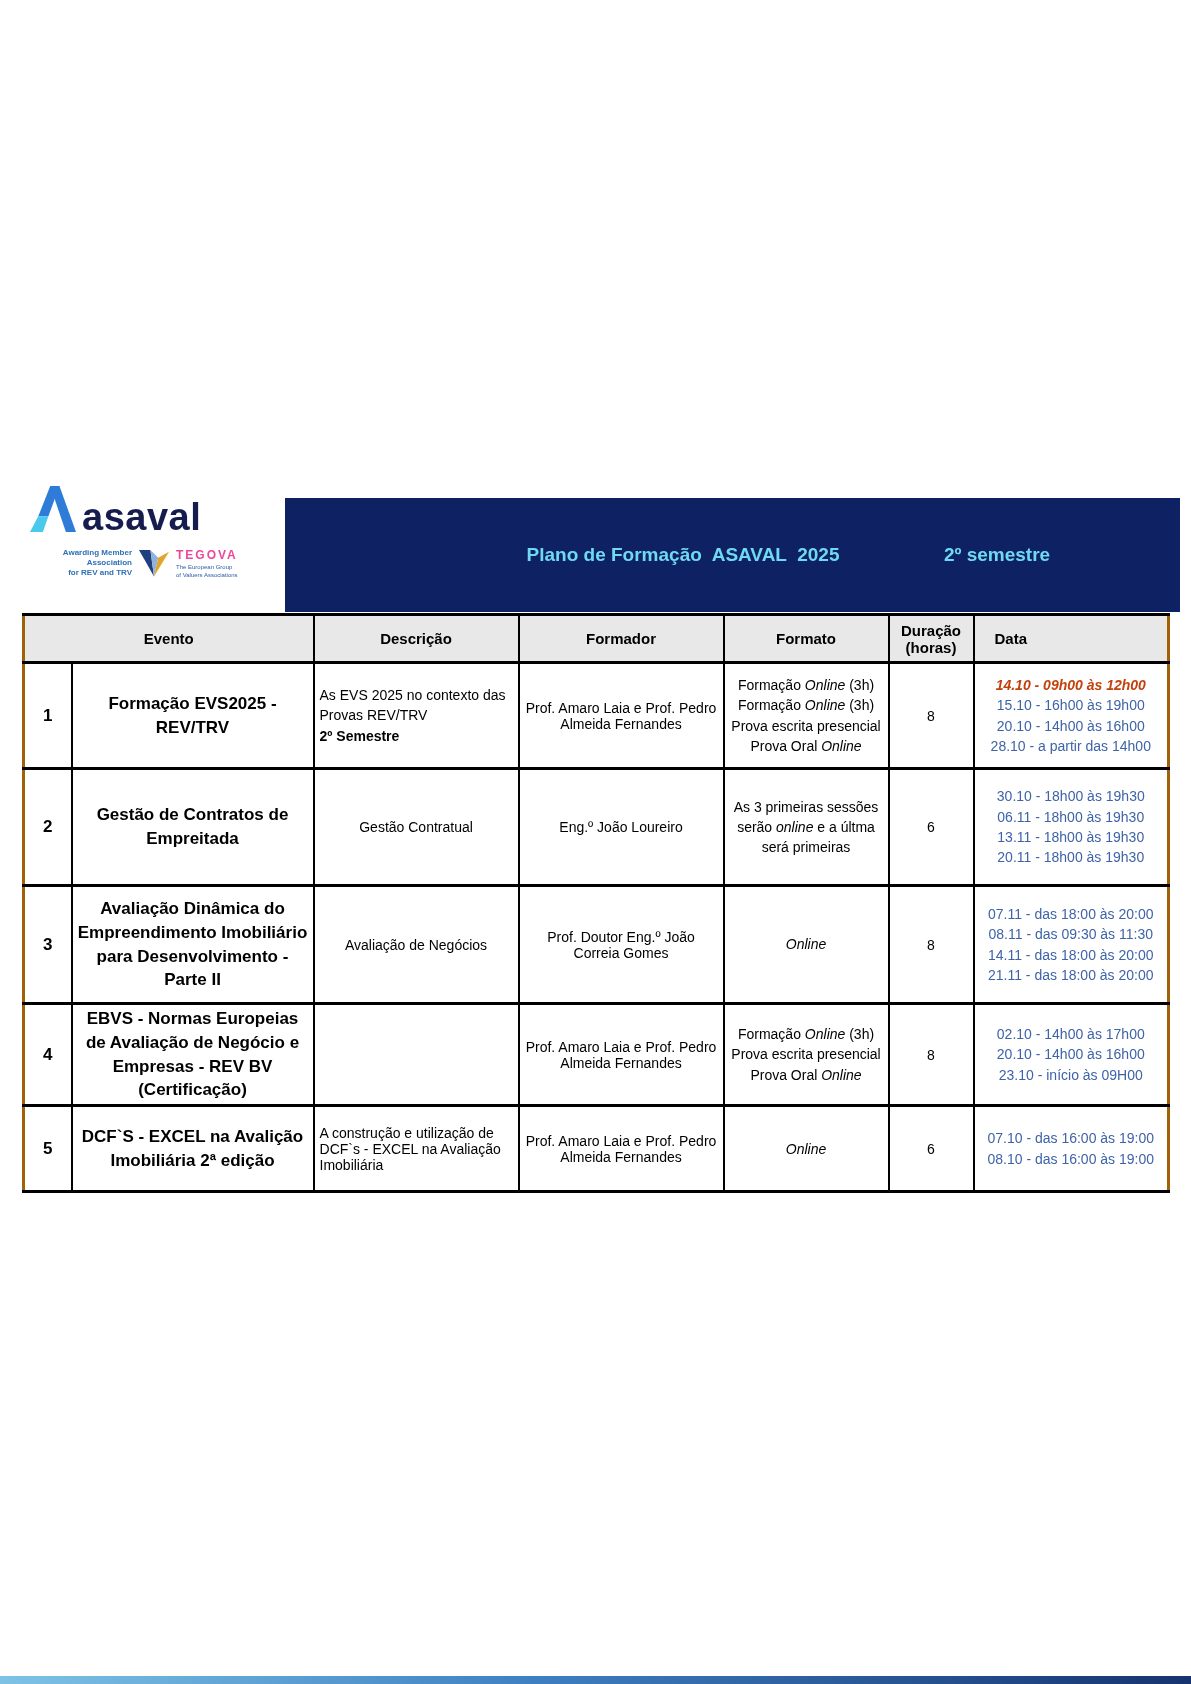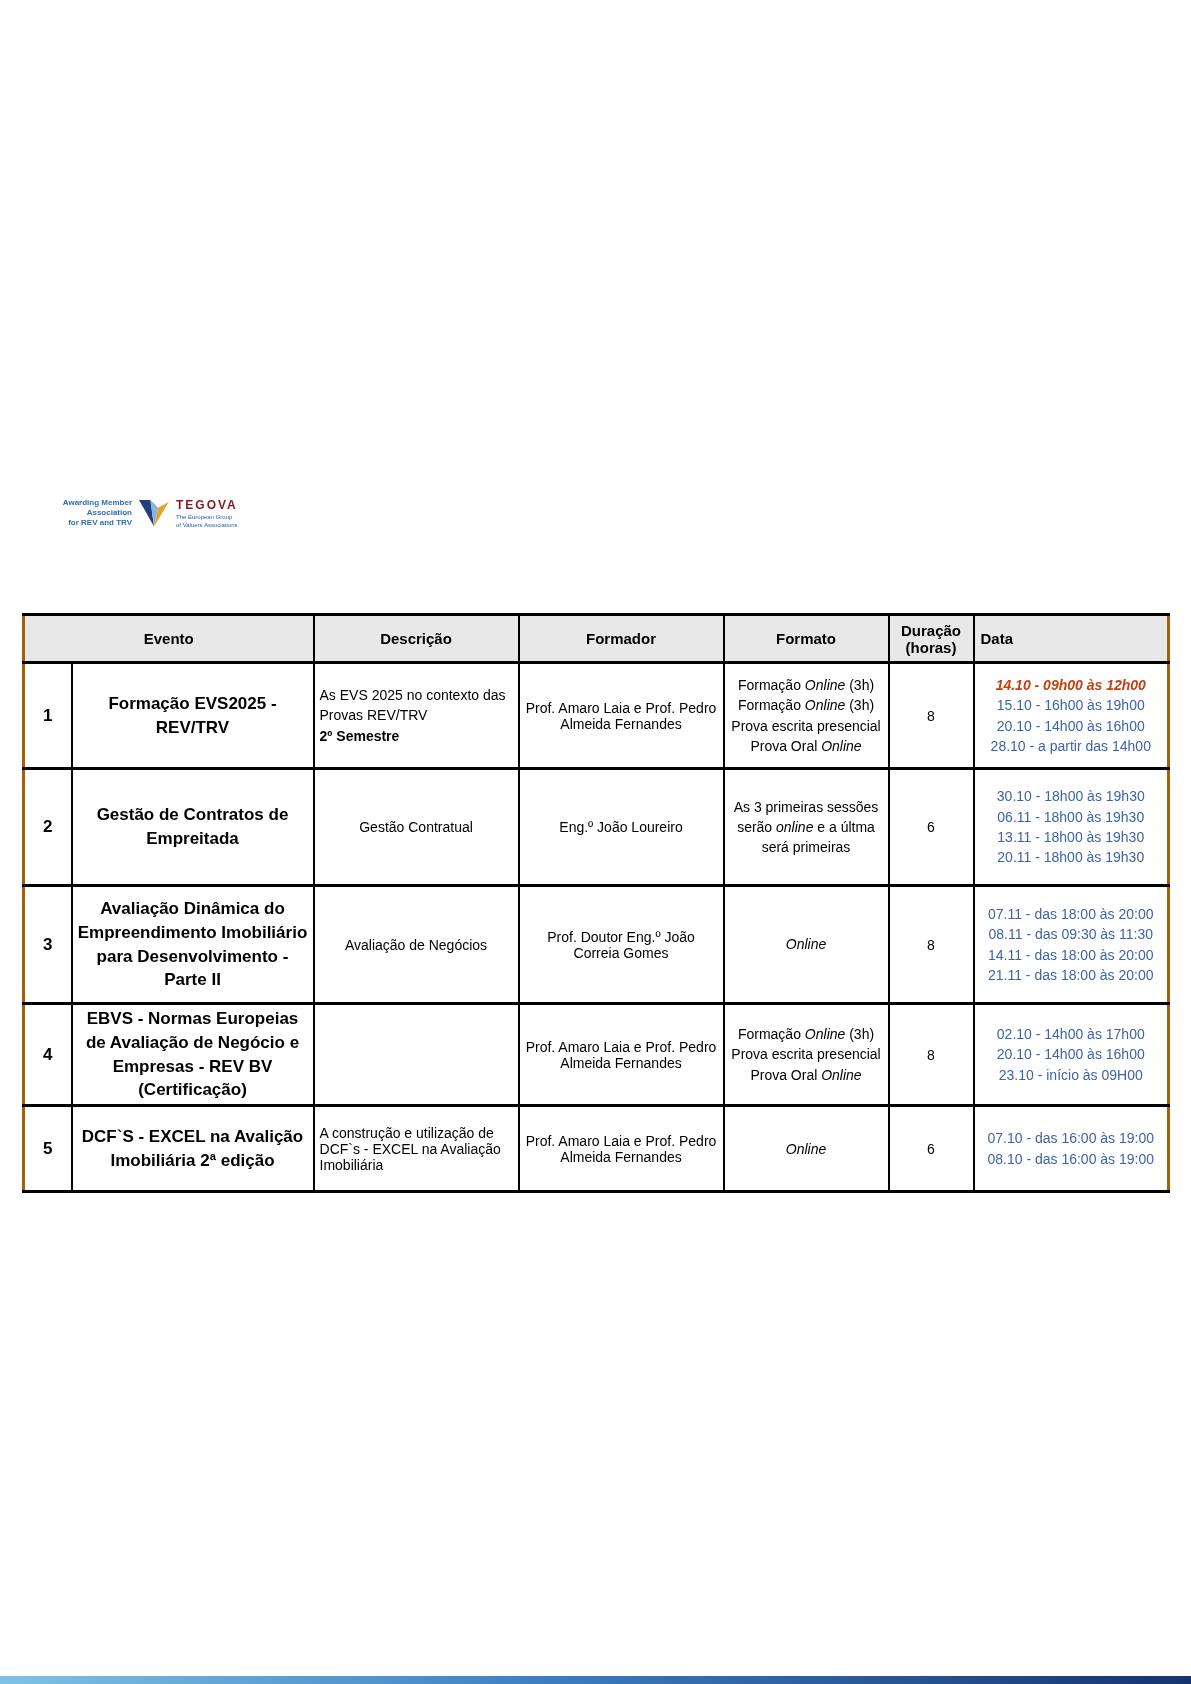--- a/index.html
+++ b/index.html
@@ -8,38 +8,38 @@
 
   
   .logo-block { position:absolute; left:30px; top:484px; width:260px; }
   .brand-row { display:flex; align-items:flex-end; gap:6px; }
   .a-mark { width:46px; height:50px; display:block; }
   .brand-word { font-size:38px; font-weight:bold; color:#171c4f; letter-spacing:0.5px; line-height:0.9; }
   .sub-row { display:flex; align-items:flex-start; gap:7px; margin-top:14px; }
   .tagline { width:102px; text-align:right; font-size:8px; font-weight:bold; color:#2e6fb8; line-height:1.25; }
   .v-mark { width:30px; height:29px; display:block; margin-top:1px; }
   .tegova-text { display:flex; flex-direction:column; }
-  .tegova-word { font-size:12px; font-weight:bold; letter-spacing:2px; color:#7f1d1d; }
+  .tegova-word { font-size:12px; font-weight:bold; letter-spacing:2px; color:#ec4899; }
   .tegova-tag { font-size:6px; color:#2b5ea7; line-height:1.25; margin-top:2px; }
 
   
   .banner { position:absolute; left:285px; top:498px; width:895px; height:114px; background:#0e2163; }
   .banner-title { position:absolute; top:50%; left:398px; transform:translate(-50%,-50%);
                   color:#6fd9f2; font-weight:bold; font-size:19px; white-space:pre; }
   .banner-subtitle { position:absolute; top:50%; left:712px; transform:translate(-50%,-50%);
                   color:#6fd9f2; font-weight:bold; font-size:19px; white-space:pre; }
 
   
   table.grid { position:absolute; left:22px; top:613px; width:1145px;
                border-collapse:collapse; table-layout:fixed; font-size:14px; color:#000;
                border:3px solid #a16207; }
   .grid th, .grid td { border:2px solid #000; border-top-width:3px; border-bottom-width:3px;
                vertical-align:middle; overflow:hidden; }
   .grid th { background:#e8e8e8; font-size:15px; font-weight:bold; text-align:center; padding:2px 3px; }
-  .grid th.left { text-align:left; padding-left:6px; }
+  .grid th.left { text-align:left; padding-left:20px; }
   .grid td { text-align:center; padding:2px 3px; }
   td.num { font-weight:bold; font-size:17px; }
   td.evento { font-weight:bold; font-size:17px; line-height:1.4; }
   td.left { text-align:left; padding-left:5px; }
   .bold { font-weight:bold; }
   .it { font-style:italic; }
   .fline, .dline, .descline { line-height:1.45; }
   td.data { color:#3e63a8; }
   td.data .b { font-weight:bold; color:#c2410c;font-style:italic; }
   tr.hrow  { height:48px; }
@@ -52,40 +52,52 @@
   
   .bottom-bar { position:absolute; left:0; top:1676px; width:1191px; height:8px;
                 background:linear-gradient(90deg,#7ec3e6 0%,#3e7fc1 45%,#16336f 100%); }
 </style>
 </head>
 <body>
 
 <div class="page">
 
   <div class="logo-block">
+    <div class="brand-row">
+      <svg class="a-mark" viewBox="0 0 100 100">
+        <polygon points="44,0 64,0 100,100 78,100" fill="#2e7cd8"></polygon>
+        <polygon points="44,0 64,0 40,66 18,66" fill="#2e7cd8"></polygon>
+        <polygon points="18,66 40,66 28,100 0,100" fill="#49c9ec"></polygon>
+      </svg>
+      <div class="brand-word">asaval</div>
+    </div>
     <div class="sub-row">
       <div class="tagline">
         <div>Awarding Member Association</div>
         <div>for REV and TRV</div>
       </div>
       <svg class="v-mark" viewBox="0 0 100 90">
         <polygon points="0,0 38,0 50,88" fill="#1f3f7e"></polygon>
         <polygon points="38,0 64,26 50,88" fill="#8fb3dc"></polygon>
         <polygon points="100,6 64,26 50,88" fill="#e2a42c"></polygon>
       </svg>
       <div class="tegova-text">
         <div class="tegova-word">TEGOVA</div>
         <div class="tegova-tag">
           <div>The European Group</div>
           <div>of Valuers Associations</div>
         </div>
       </div>
     </div>
   </div>
 
+  <div class="banner">
+    <div class="banner-title">Plano de Formação  ASAVAL  2025</div>
+    <div class="banner-subtitle">2º semestre</div>
+  </div>
 
   <table class="grid">
     <colgroup>
       <col style="width:48px">
         <col style="width:242px">
         <col style="width:205px">
         <col style="width:205px">
       <col style="width:165px">
         <col style="width:85px">
         <col style="width:195px">

